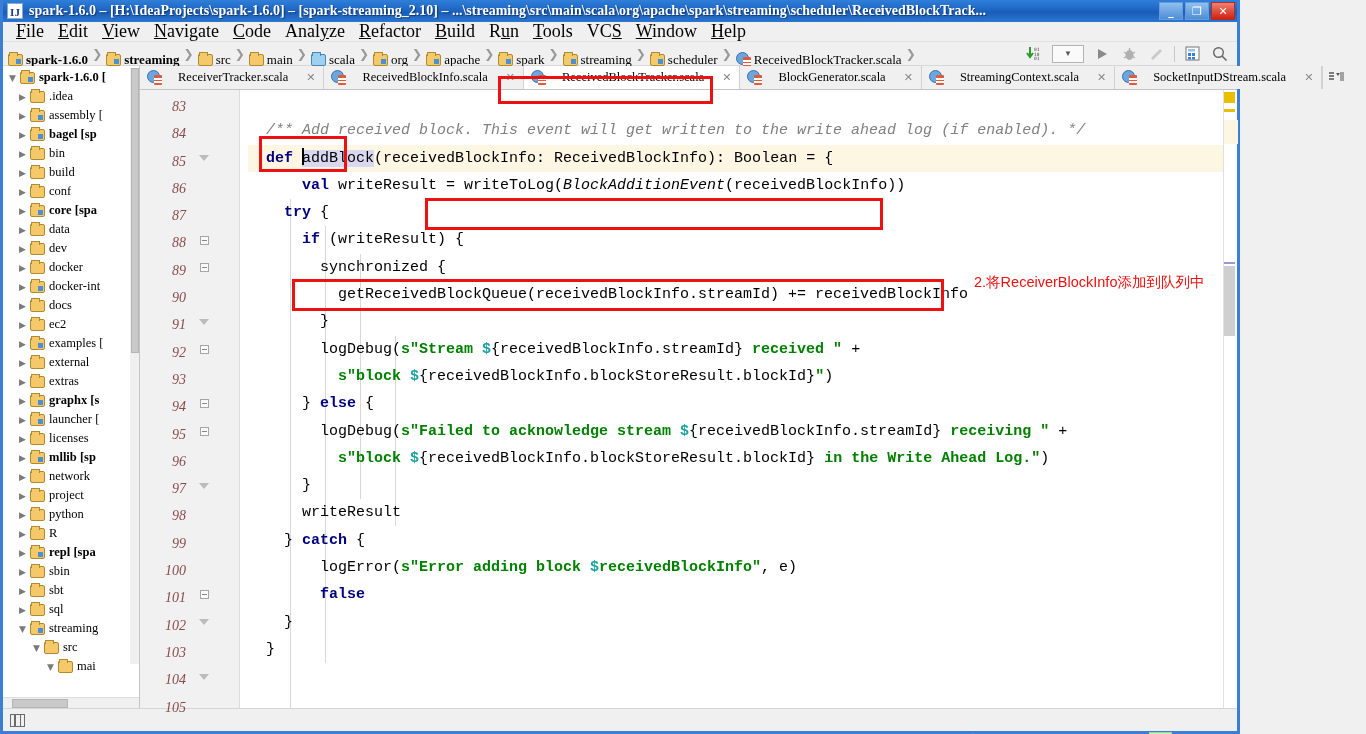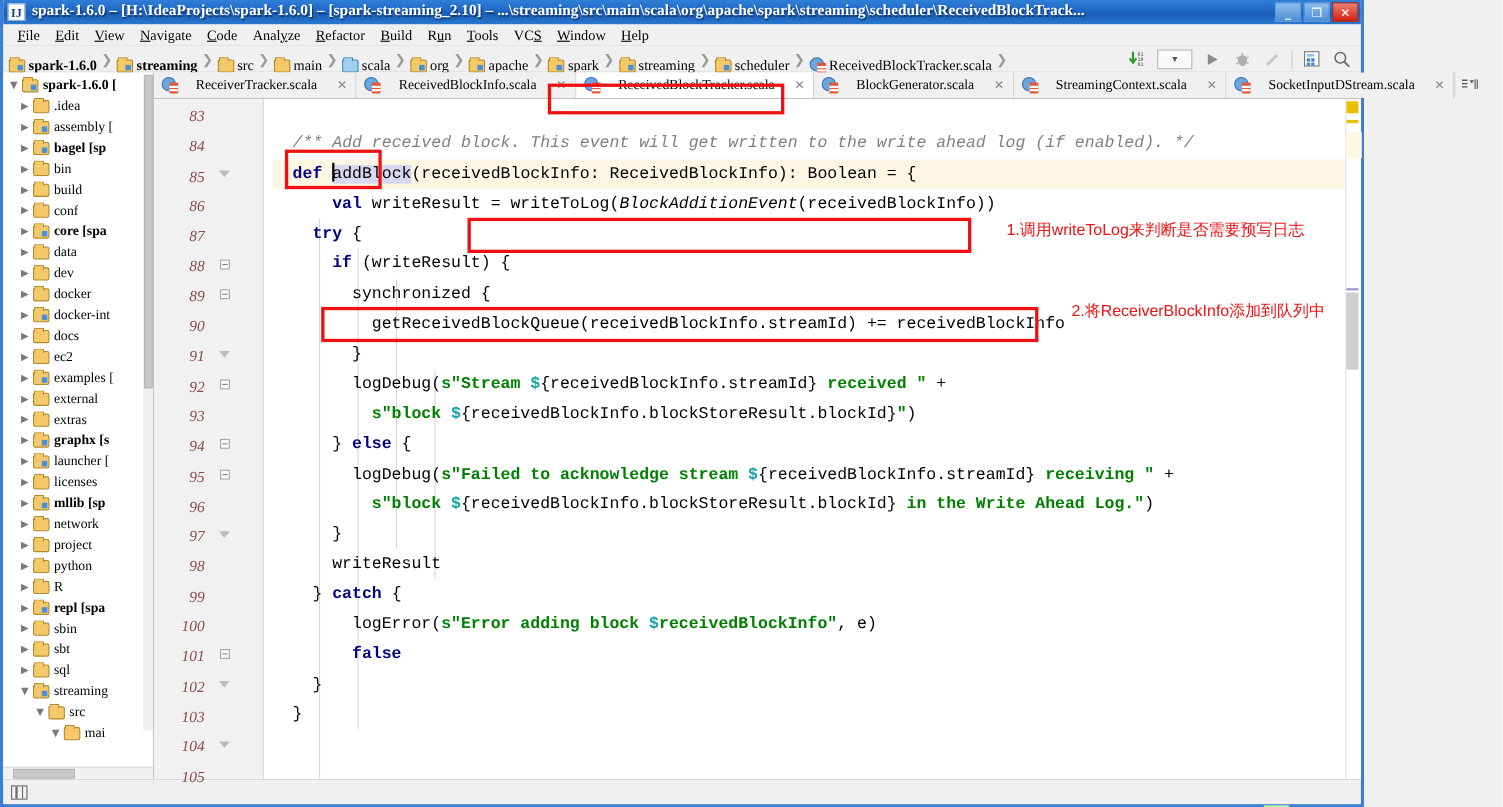--- a/index.html
+++ b/index.html
@@ -68,21 +68,21 @@
   
   .menubar {
     height: 20px; flex: 0 0 20px;
     background: #f0f0f0;
     display: flex; align-items: center;
     padding-left: 6px;
     border-bottom: 1px solid #e2e2e2;
   }
   .menu-item {
     font-family: "Liberation Serif", serif;
-    font-size: 13px;
+    font-size: 18px;
     color: #000000;
     padding: 1px 7px;
     cursor: default;
     white-space: nowrap;
   }
   .menu-item .mn { text-decoration: underline; }
 
   
   .navbar {
     height: 24px; flex: 0 0 24px;
@@ -866,15 +866,14 @@
           <path d="M1 1 L14 1 L14 9 L6 9 L3 12 L3 9 L1 9 Z" fill="#b9b9b9"></path>
         </svg>
       </div>
     </div>
   </div>
 
 <div class="redbox" style="left: 495px; top: 76px; width: 215px; height: 28px;"></div>
     <div class="redbox" style="left: 256px; top: 136px; width: 88px; height: 36px;"></div>
     <div class="redbox" style="left: 422px; top: 198px; width: 458px; height: 32px;"></div>
     <div class="redbox" style="left: 289px; top: 279px; width: 652px; height: 32px;"></div>
-    <div class="annot" style="left: 912px; top: 200px; color: rgb(238, 17, 17);">1.调用writeToLog来判断是否需要预写日志</div>
     <div class="annot" style="left: 971px; top: 273px; color: rgb(238, 17, 17);">2.将ReceiverBlockInfo添加到队列中</div>
   </div>
 
 </body></html>

